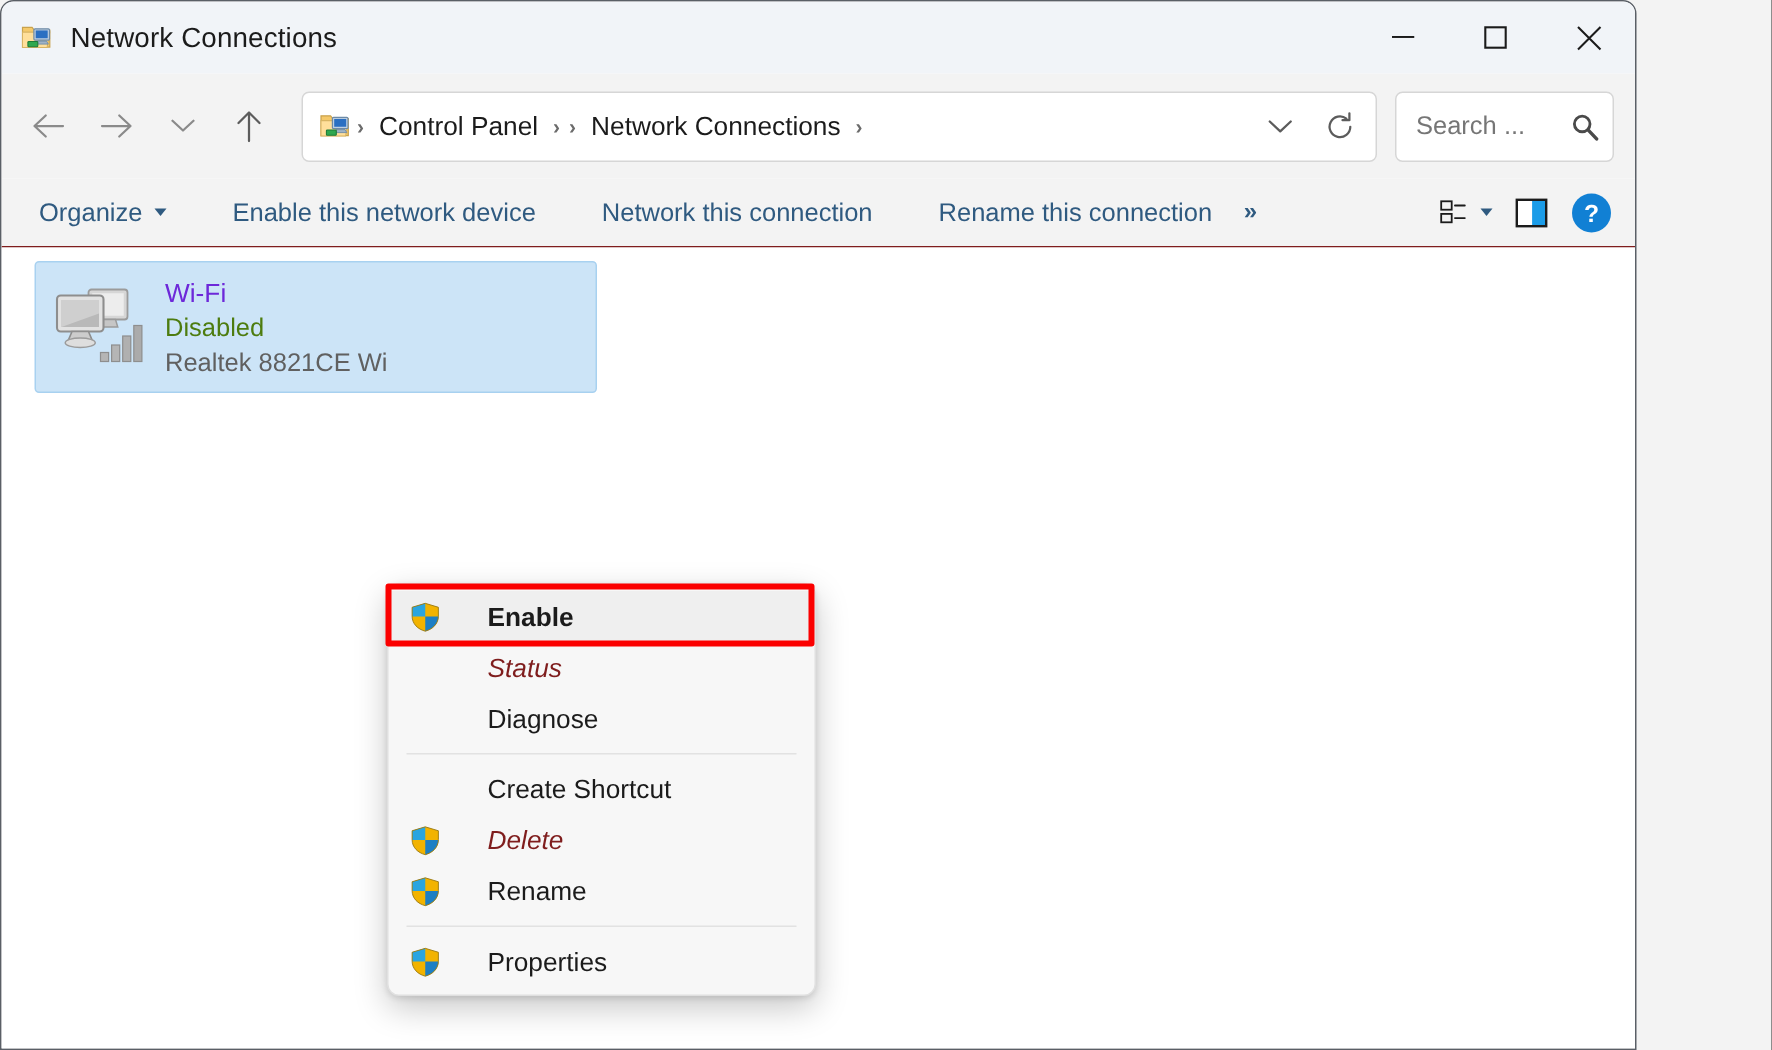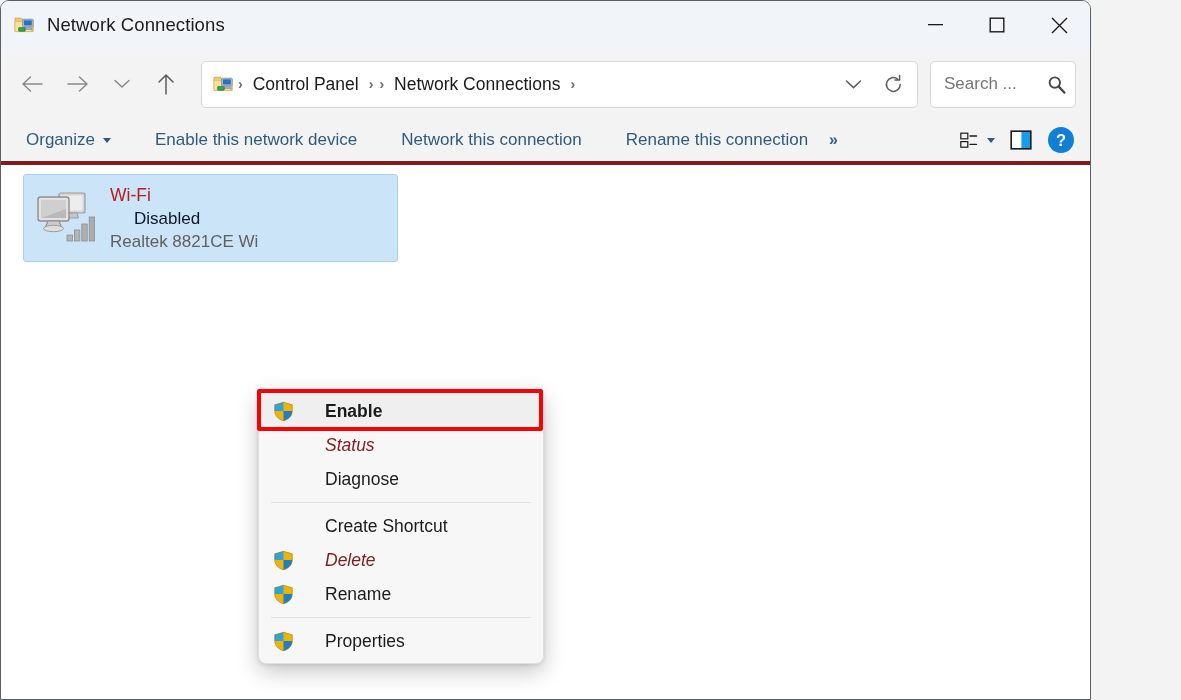--- a/index.html
+++ b/index.html
@@ -148,21 +148,21 @@
     color: #767676;
     flex: 1 1 auto;
     white-space: nowrap;
     overflow: hidden;
   }
 
   
   .cmdbar {
     height: 46px;
     background: #f3f3f3;
-    border-bottom: 4px solid #7f1d1d;
+    border-bottom: 1px solid #7f1d1d;
     display: flex;
     align-items: center;
     flex: 0 0 auto;
     padding: 0 8px 0 14px;
   }
   .cmd-item {
     font-size: 17px;
     color: #2f5a80;
     padding: 6px 11px;
     border-radius: 4px;
@@ -220,22 +220,22 @@
     padding-left: 8px;
     cursor: default;
   }
   .conn-icon {
     width: 70px; height: 62px;
     flex: 0 0 auto;
     position: relative;
     margin-right: 8px;
   }
   .conn-text { display: flex; flex-direction: column; gap: 3px; min-width: 0; }
-  .conn-name { font-size: 17.5px; color: #b91c1c; white-space: nowrap; }
-  .conn-status { font-size: 17px; color: #0f172a; white-space: nowrap; margin-left: 24px; }
+  .conn-name { font-size: 17.5px; color: #6d28d9; white-space: nowrap; }
+  .conn-status { font-size: 17px; color: #4d7c0f; white-space: nowrap; }
   .conn-device { font-size: 17px; color: #606060; white-space: nowrap; }
 
   
   .ctxmenu {
     position: absolute;
     left: 257px;
     top: 224px;
     width: 286px;
     background: #f7f7f7;
     border: 1px solid #e0e0e0;

